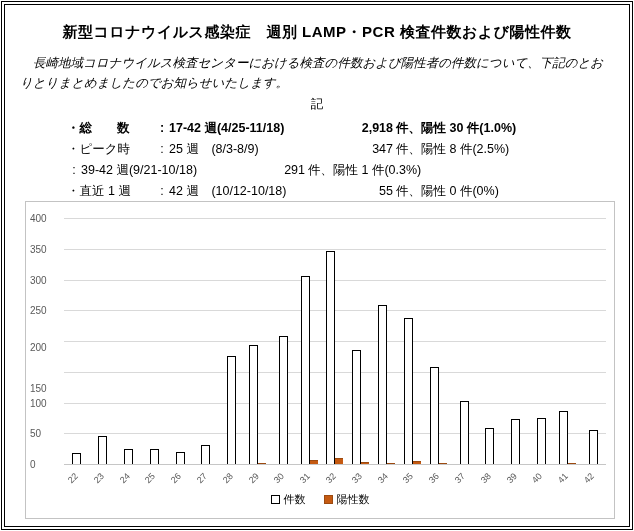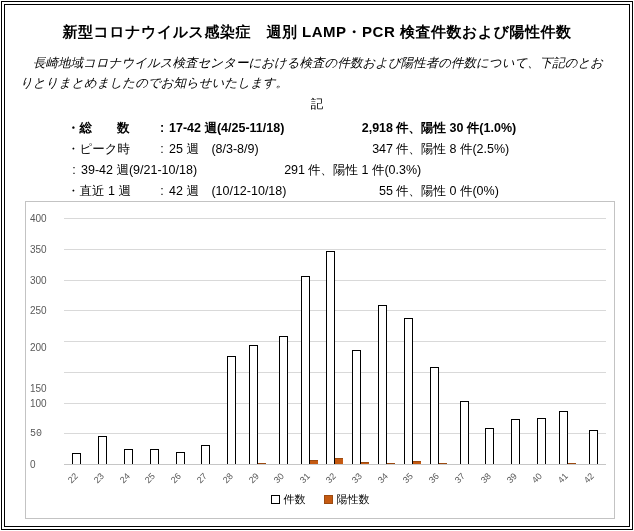--- a/index.html
+++ b/index.html
@@ -159,21 +159,21 @@
           <div class="legend-entry">
             <span class="swatch" style="background: rgb(255, 255, 255); border: 1px solid rgb(0, 0, 0);"></span>
             <span>件数</span>
           </div>
           <div class="legend-entry">
             <span class="swatch" style="background: rgb(197, 90, 17); border: 1px solid rgb(156, 74, 16);"></span>
             <span>陽性数</span>
           </div>
         </div>
     <div class="ytick" style="top: 262px; left: 4px;">0</div>
-        <div class="ytick" style="top: 231.25px; left: 4px; font-family: Liberation Mono, monospace;">50</div>
+        <div class="ytick" style="top: 231.25px; left: 4px;">50</div>
         <div class="ytick" style="top: 200.5px; left: 4px;">100</div>
         <div class="ytick" style="top: 169.75px; left: 4px; margin-top: 16px;">150</div>
         <div class="ytick" style="top: 145px; left: 4px;">200</div>
         <div class="ytick" style="top: 108.25px; left: 4px;">250</div>
         <div class="ytick" style="top: 77.5px; left: 4px;">300</div>
         <div class="ytick" style="top: 46.75px; left: 4px;">350</div>
         <div class="ytick" style="top: 16px; left: 4px;">400</div>
         <div class="xtick" style="left: 31.9048px; top: 271px;">22</div>
         <div class="xtick" style="left: 57.7143px; top: 271px;">23</div>
         <div class="xtick" style="left: 83.5238px; top: 271px;">24</div>

